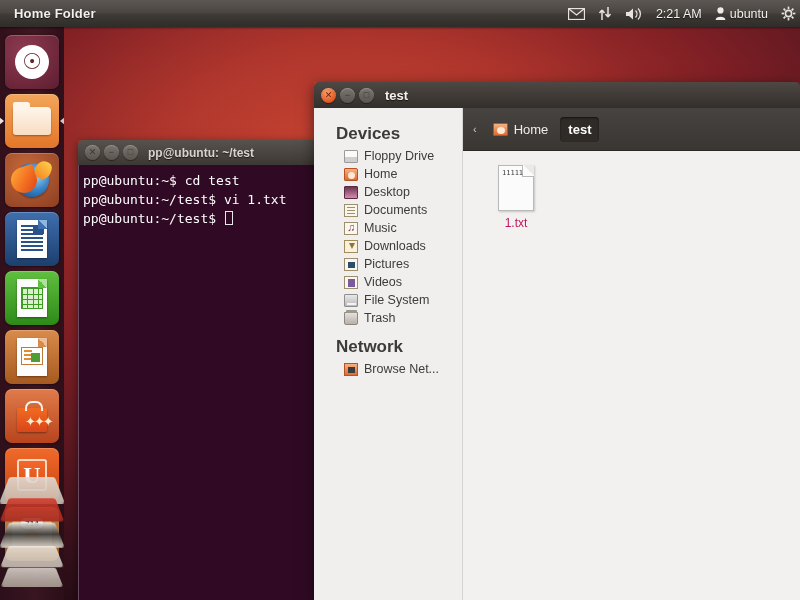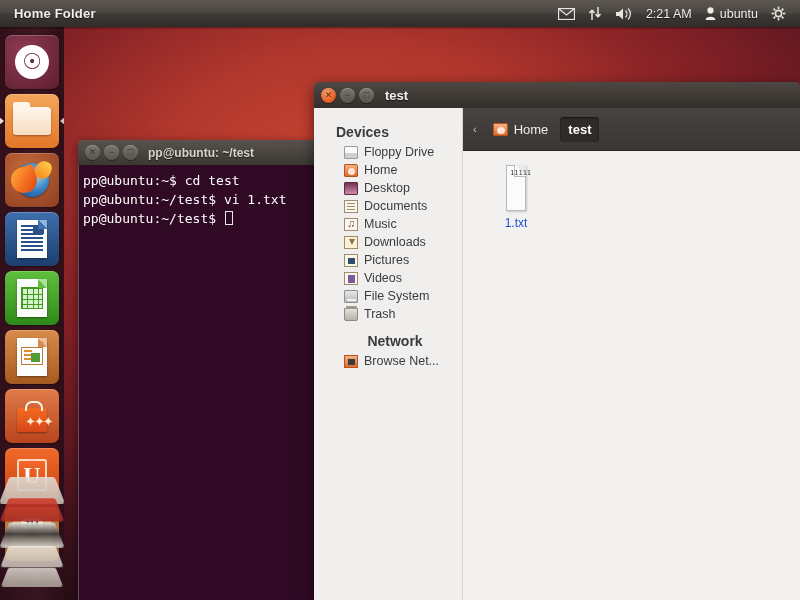--- a/index.html
+++ b/index.html
@@ -32,21 +32,21 @@
     z-index:60;
     box-shadow:0 1px 2px rgba(0,0,0,.45);
   }
   #panel .win-title{
     font-weight:bold; font-size:13px; margin-left:14px;
     text-shadow:0 1px 1px rgba(0,0,0,.7);
     letter-spacing:.2px;
   }
   #panel .tray{
     margin-left:auto; display:flex; align-items:center; gap:13px;
-    padding-right:14px; font-size:12.5px;
+    padding-right:4px; font-size:12.5px;
   }
   #panel .tray .ind{ display:flex; align-items:center; opacity:.95; }
   #panel .clock{ font-size:12.5px; text-shadow:0 1px 1px rgba(0,0,0,.6); }
   #panel .user{ display:flex; align-items:center; gap:4px; text-shadow:0 1px 1px rgba(0,0,0,.6); }
 
   
   #launcher{
     position:absolute; left:0; top:27px; width:64px; height:573px;
     background:linear-gradient(to right, rgba(44,15,26,.93) 0%, rgba(58,22,34,.90) 55%, rgba(42,14,24,.95) 100%);
     z-index:50;
@@ -271,21 +271,21 @@
 
   
   #sidebar{
     width:149px; flex:0 0 149px;
     background:#f0efee;
     border-right:1px solid #d6d3d0;
     padding-top:12px;
     overflow:hidden;
   }
   .sb-head{
-    font-size:14px; font-weight:bold; color:#3b3b3b;
+    font-size:17px; font-weight:bold; color:#3b3b3b;
     padding:4px 8px 3px 22px;
   }
   .sb-item{
     display:flex; align-items:center; gap:6px;
     padding:2px 0 2px 30px;
     font-size:12.5px; color:#3c3c3c;
     white-space:nowrap;
   }
   .sb-item .si{ width:14px;height:13px; flex:0 0 14px; position:relative; }
 
@@ -333,37 +333,37 @@
   .pb-btn.current{
     background:#2f2c28; font-weight:bold; color:#ffffff;
     box-shadow:inset 0 1px 2px rgba(0,0,0,.6);
   }
   #files{
     flex:1 1 auto; background:#f2f1f0; padding:14px 0 0 14px;
     display:flex; flex-wrap:wrap; align-content:flex-start; gap:6px;
   }
   .fitem{ width:78px; display:flex; flex-direction:column; align-items:center; }
   .fitem .txticon{
-    width:20px;height:46px; background:#fbfbfb;
+    width:36px;height:46px; background:#fbfbfb;
     border:1px solid #b9b9b9;
     position:relative;
     box-shadow:1px 1px 2px rgba(0,0,0,.18);
   }
   .fitem .txticon:before{
     content:""; position:absolute; right:-1px; top:-1px;
     width:11px;height:11px;
     background:linear-gradient(225deg,#e9e9e9 50%,#fbfbfb 50%);
     border-left:1px solid #b9b9b9; border-bottom:1px solid #b9b9b9;
   }
   .fitem .txticon .preview{
     position:absolute; left:3px; top:3px;
     font-family:"DejaVu Sans Mono","Liberation Mono",monospace;
     font-size:7px; color:#3a3a3a; letter-spacing:0px; line-height:8px;
   }
-  .fitem .fname{ margin-top:5px; font-size:12px; color:#1d4ed8; }
+  .fitem .fname{ margin-top:5px; font-size:12px; color:#be185d; }
 </style>
 </head>
 <body>
 
 <div id="desktop"></div>
 
 <div id="panel">
   <div class="win-title">Home Folder</div>
   <div class="tray">
     <span class="ind">
@@ -551,21 +551,21 @@
       </div>
       <div class="sb-item">
         <span class="si si-fs"></span>
         <span>File System</span>
       </div>
       <div class="sb-item">
         <span class="si si-trash"></span>
         <span>Trash</span>
       </div>
 
-      <div class="sb-head" style="padding-top:10px;text-align:center;">Network</div>
+      <div class="sb-head" style="padding-top:10px;">Network</div>
       <div class="sb-item">
         <span class="si si-net"></span>
         <span>Browse Net...</span>
       </div>
     </div>
 
     <div id="pane">
       <div id="pathbar">
         <span class="pb-nav">‹</span>
         <span class="pb-btn">

